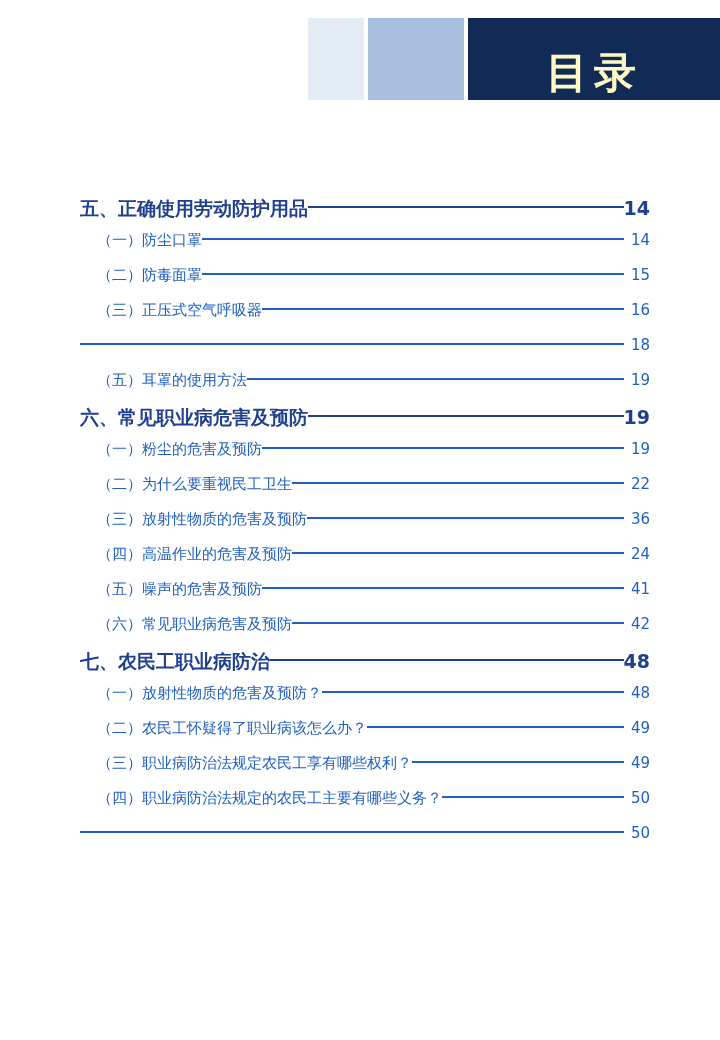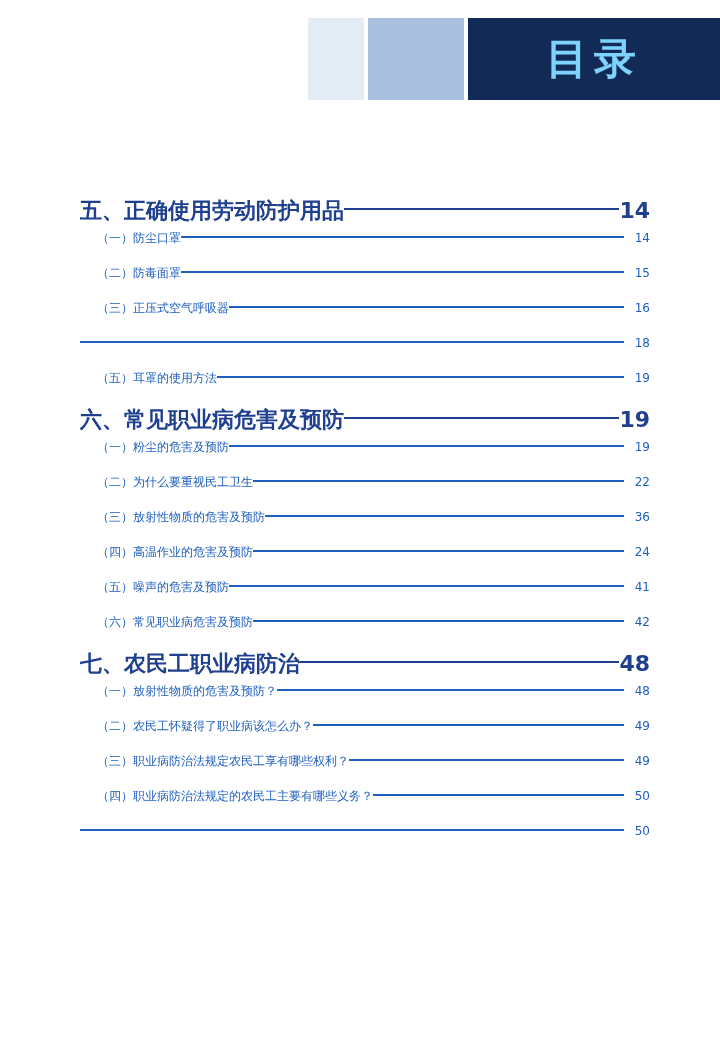--- a/index.html
+++ b/index.html
@@ -38,27 +38,27 @@
     width: 96px;
     background: #a8c0dd;
   }
   .block-dark {
     left: 468px;
     width: 252px;
     background: #122a56;
   }
   .header-title {
     position: absolute;
-    top: 0;
+    top: 14px;
     left: 0;
     width: 252px;
     height: 82px;
     line-height: 82px;
     text-align: center;
-    color: #7dd3fc;
+    color: #fef9c3;
     font-size: 42px;
     font-weight: bold;
     letter-spacing: 6px;
     font-family: "DejaVu Sans", "Liberation Sans", sans-serif;
   }
 
   
   .toc {
     position: absolute;
     top: 196px;
@@ -67,28 +67,28 @@
   }
   .toc-row {
     display: flex;
     align-items: baseline;
     white-space: nowrap;
     overflow: hidden;
   }
   .toc-row.level-1 {
     height: 34px;
     color: #1f3f8f;
-    font-size: 22px;
+    font-size: 19px;
     font-weight: bold;
     font-family: "DejaVu Sans", "Liberation Sans", sans-serif;
   }
   .toc-row.level-2 {
     height: 35px;
     color: #1f5fbf;
-    font-size: 12px;
+    font-size: 15px;
     font-family: "DejaVu Sans", "Liberation Sans", sans-serif;
   }
   .toc-row.level-1 .toc-title { padding-left: 0; }
   .toc-row.level-2 .toc-title { padding-left: 17px; }
 
   .toc-title {
     flex: 0 0 auto;
   }
   .toc-leader {
     flex: 1 1 auto;

